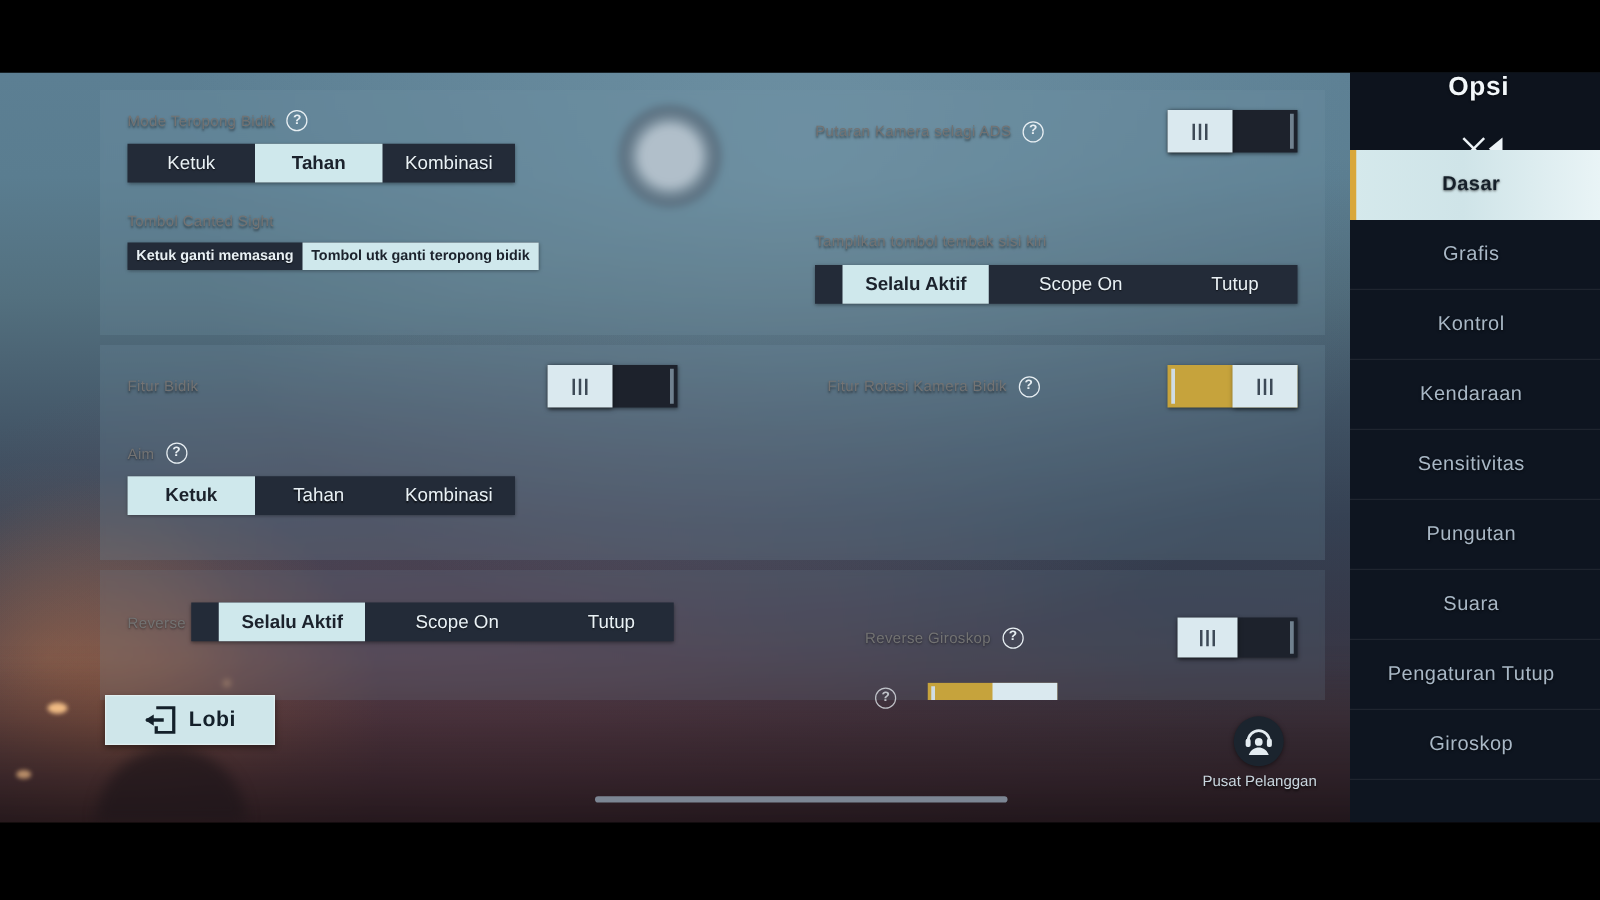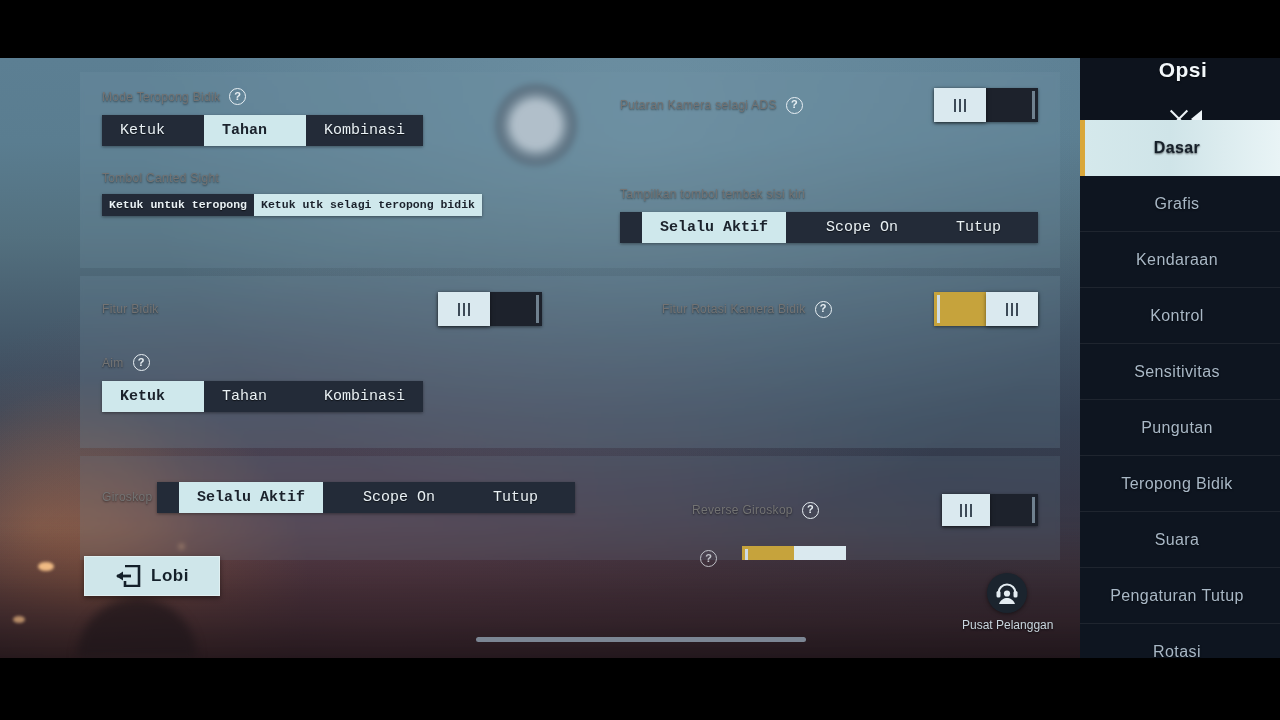--- a/index.html
+++ b/index.html
@@ -144,24 +144,23 @@
     background: #232b38;
     margin-top: 10px;
     box-shadow: 0 1px 3px rgba(0,0,0,0.4);
   }
   .seg {
     padding: 0 18px;
     height: 31px;
     line-height: 31px;
     font-size: 15px;
     color: #e9f1f5;
-    text-align: left;
+    text-align: center;
     white-space: nowrap;
     text-shadow: 0 1px 1px rgba(0,0,0,0.6);
-    font-family: Liberation Mono, monospace;
   }
   .seg.active {
     background: #cfe8ec;
     color: #1b222c;
     text-shadow: none;
     font-weight: bold;
   }
   .segmented.w3 .seg { min-width: 102px; }
   .segmented.wide3 .seg { min-width: 100px; margin-left: 22px; }
 
@@ -382,22 +381,22 @@
             <div class="seg">Ketuk</div>
             <div class="seg active">Tahan</div>
             <div class="seg">Kombinasi</div>
           </div>
 
           <div style="margin-top:22px;">
             <span class="setting-label">Tombol Canted Sight</span>
           </div>
 
           <div class="segmented small">
-            <div class="seg">Ketuk untuk teropong</div>
-            <div class="seg active">Ketuk utk selagi teropong bidik</div>
+            <div class="seg">Ketuk ganti memasang</div>
+            <div class="seg active">Tombol utk ganti teropong bidik</div>
           </div>
         </div>
 
         <div class="col-right">
           <div class="row-between">
             <div class="label-row">
               <span class="setting-label">Putaran Kamera selagi ADS</span>
               <span class="help-icon"><span class="qm">?</span></span>
             </div>
             <div class="toggle off">
@@ -468,21 +467,21 @@
                 </div>
             </div>
           </div>
         </div>
       </div>
     </div>
 
     <div class="panel p3">
       <div class="panel-cols">
         <div class="col-left">
-          <span class="setting-label">Giroskop</span>
+          <span class="setting-label">Reverse</span>
           <div class="segmented wide3">
             <div class="seg active">Selalu Aktif</div>
             <div class="seg">Scope On</div>
             <div class="seg">Tutup</div>
           </div>
         </div>
 
         <div class="col-right">
           <div class="row-between" style="margin-top:22px; padding-left:30px;">
             <div class="label-row">
@@ -548,42 +547,39 @@
       </span>
     </div>
     <div id="sidebar-list">
         <div class="side-item active">
           <span>Dasar</span>
         </div>
         <div class="side-item">
           <span>Grafis</span>
         </div>
         <div class="side-item">
+          <span>Kontrol</span>
+        </div>
+        <div class="side-item">
           <span>Kendaraan</span>
         </div>
         <div class="side-item">
-          <span>Kontrol</span>
-        </div>
-        <div class="side-item">
           <span>Sensitivitas</span>
         </div>
         <div class="side-item">
           <span>Pungutan</span>
         </div>
         <div class="side-item">
-          <span>Teropong Bidik</span>
-        </div>
-        <div class="side-item">
           <span>Suara</span>
         </div>
         <div class="side-item">
           <span>Pengaturan Tutup</span>
         </div>
         <div class="side-item">
-          <span>Rotasi</span>
+          <span>Giroskop</span>
         </div>
       </div>
   </div>
 
   <div class="letterbox top"></div>
   <div class="letterbox bottom"></div>
 
 </div>
 
 </body></html>

